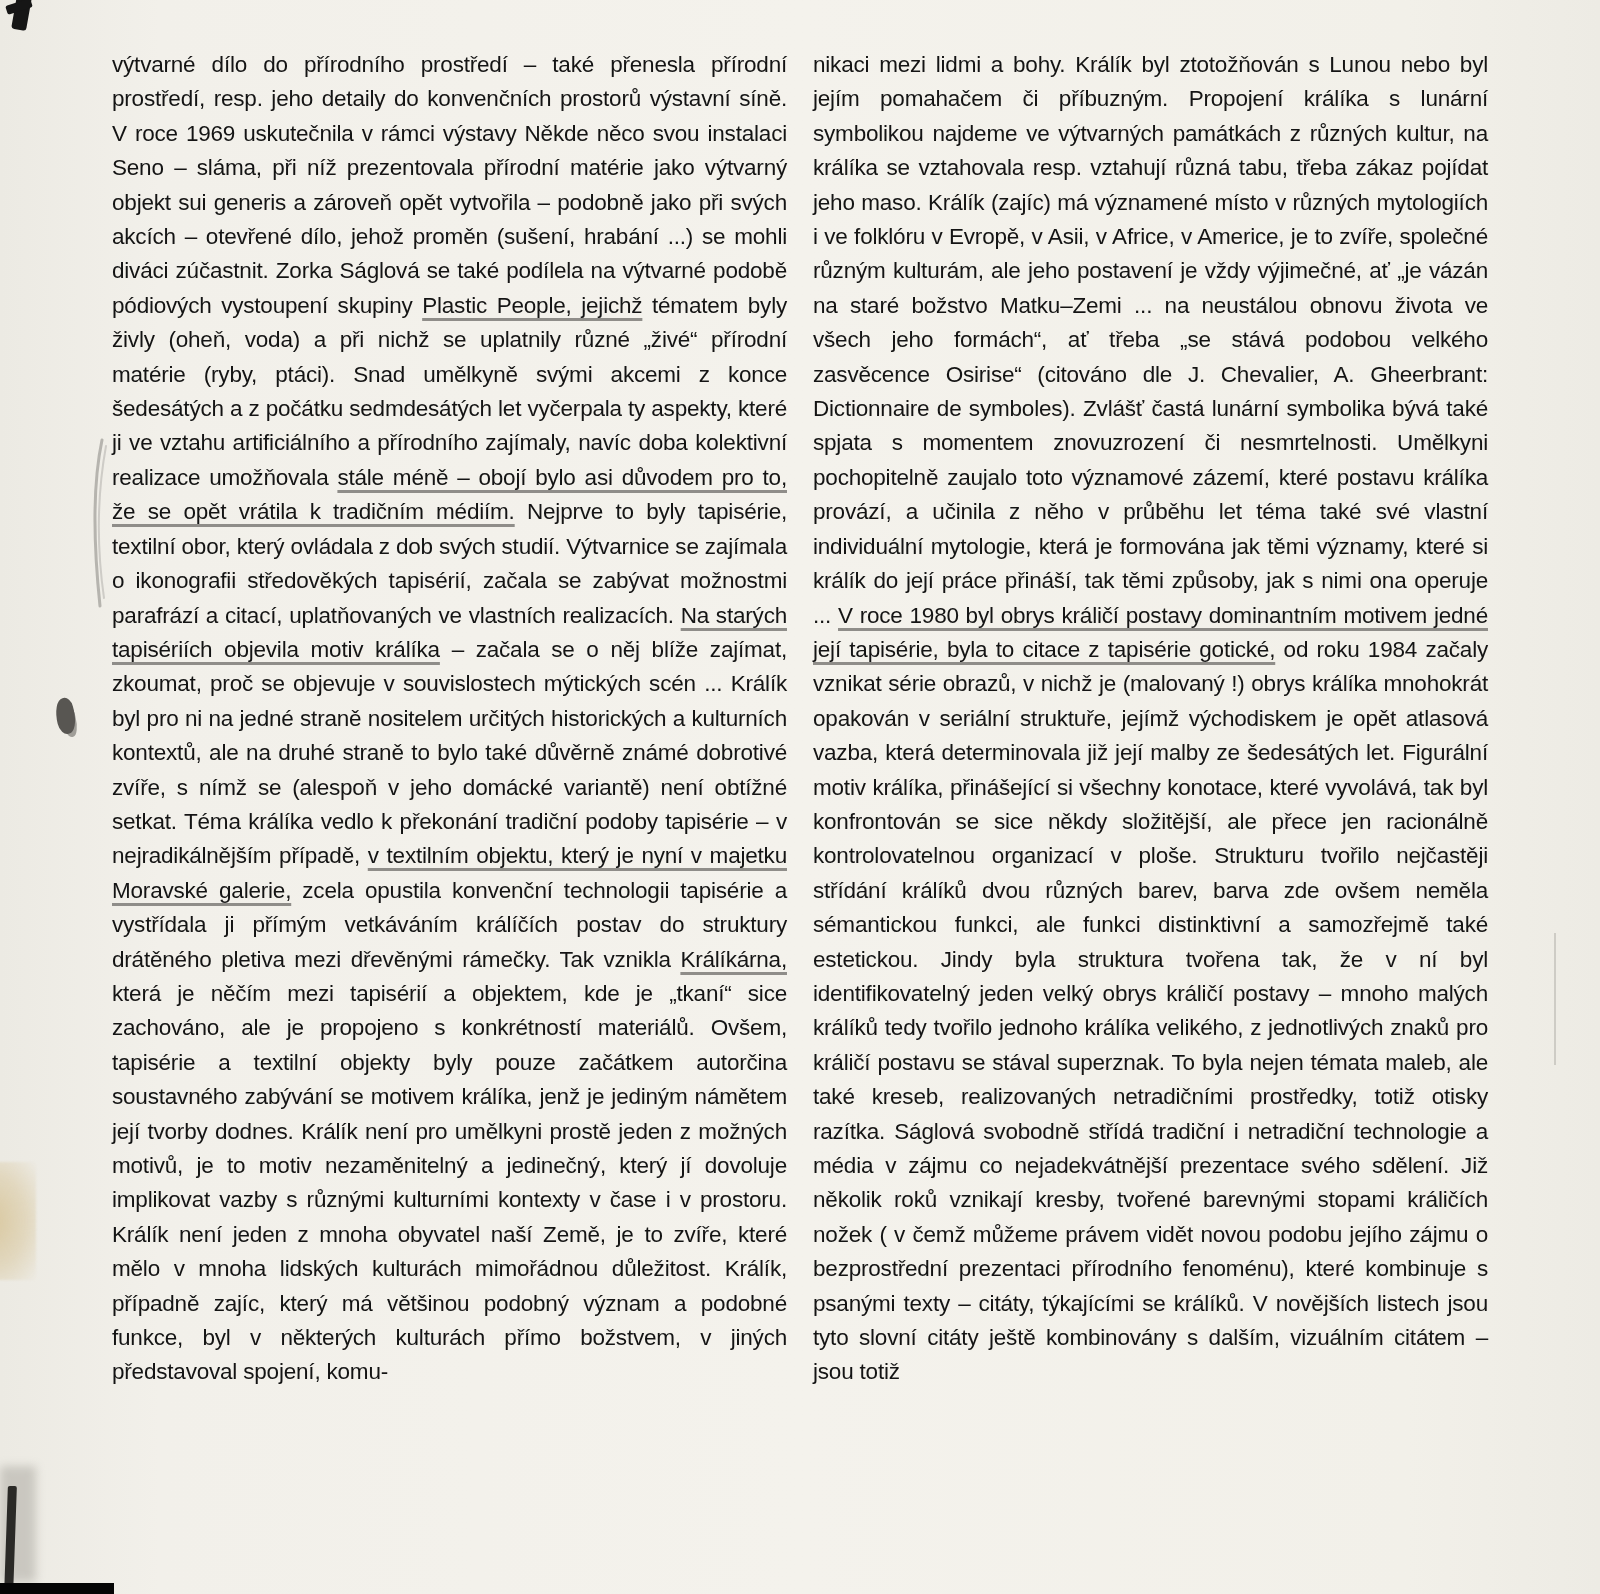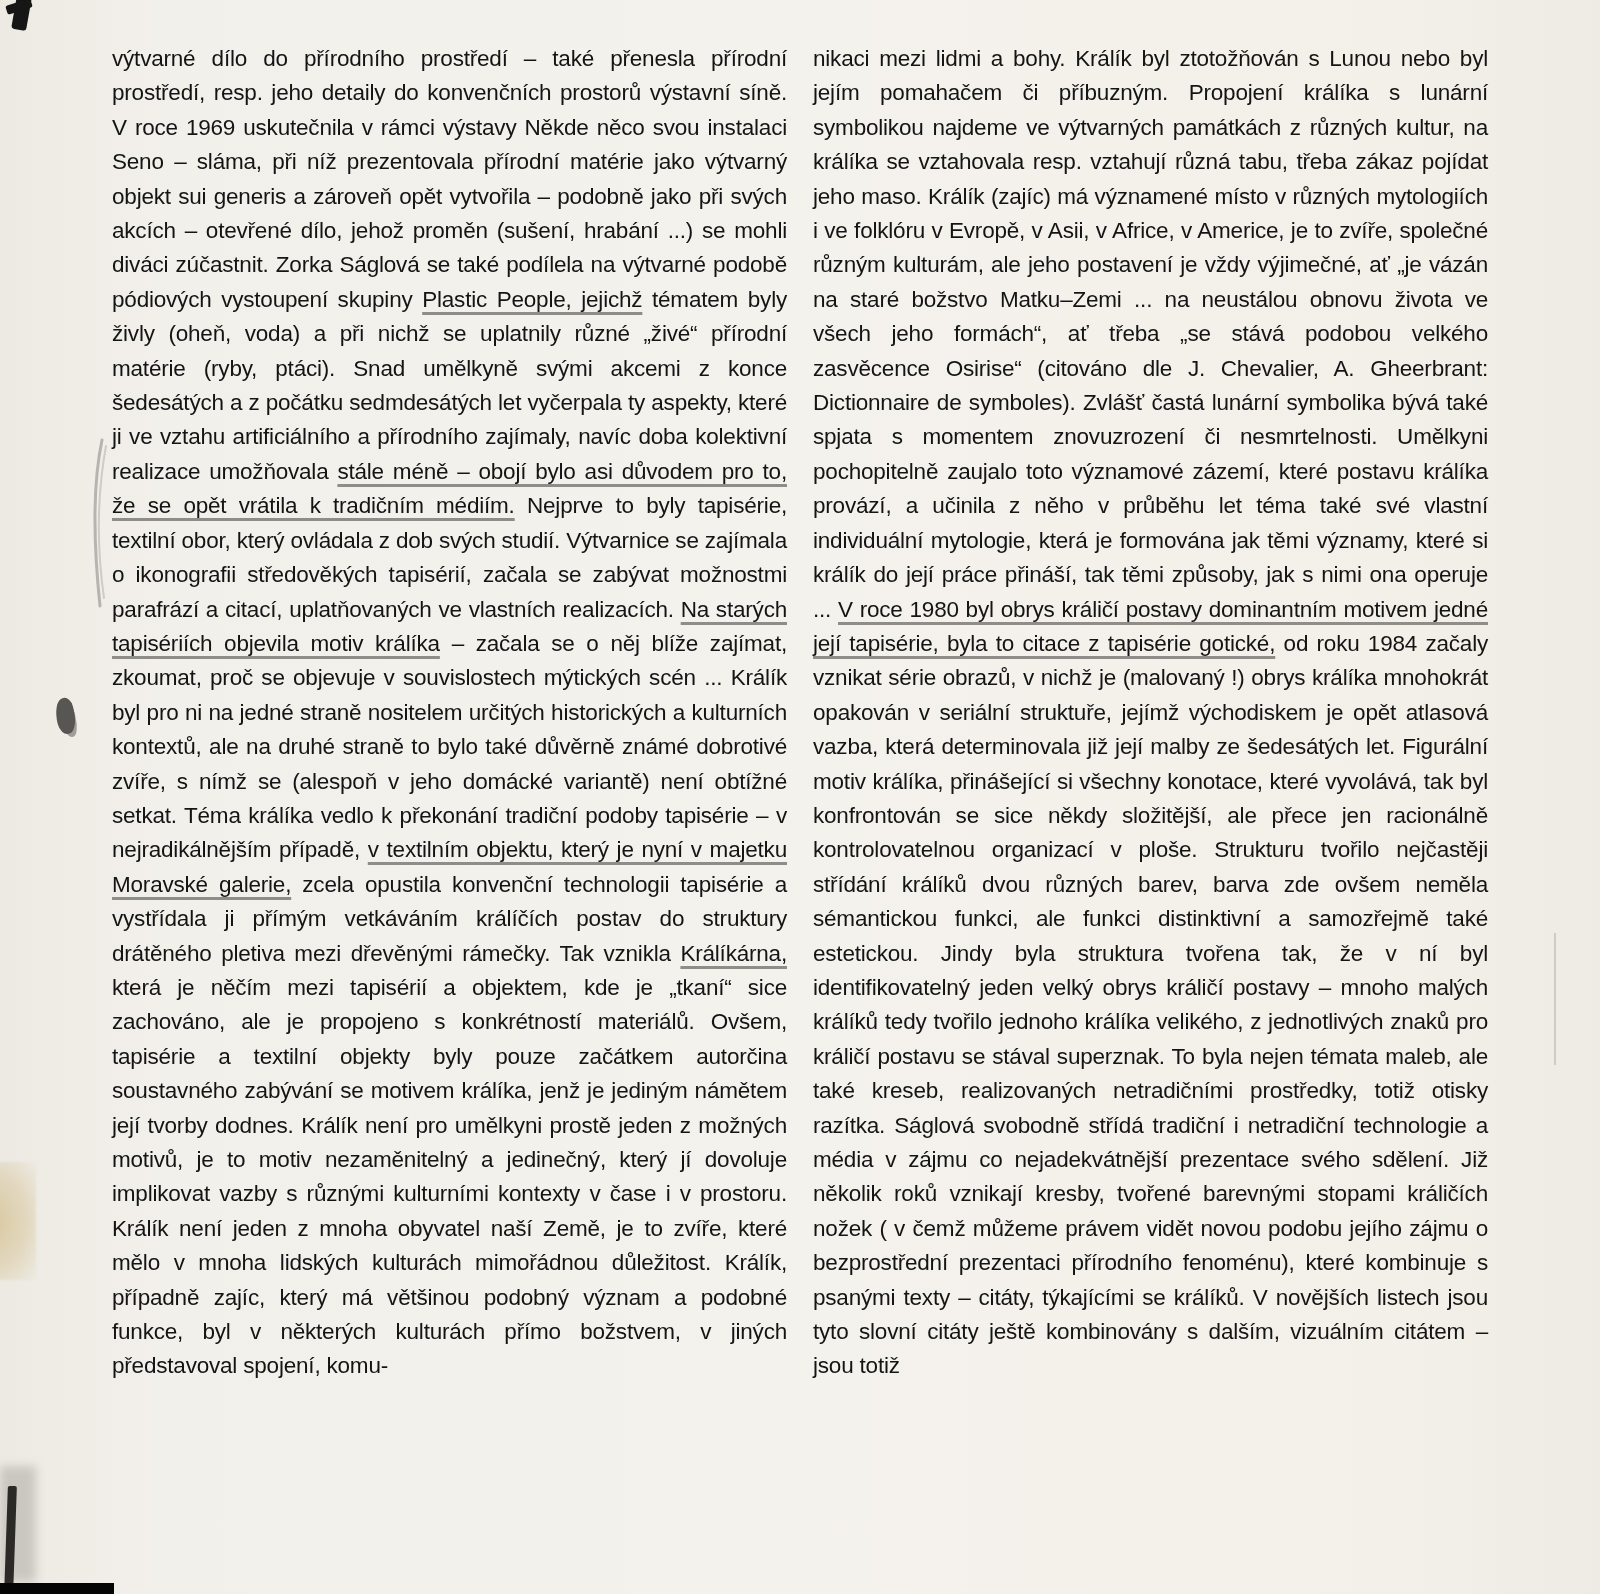--- a/index.html
+++ b/index.html
@@ -6,21 +6,21 @@
   body{
     width:1600px;height:1594px;overflow:hidden;
     background:#e7e5df;
     font-family:"Liberation Sans","DejaVu Sans",sans-serif;
   }
   .page{
     position:relative;width:1600px;height:1594px;overflow:hidden;
     background:linear-gradient(90deg,#ecEAe3 0%, #f2f0ea 10%, #f4f2ec 50%, #f2f0e9 88%, #edebe4 100%);
   }
   .columns{
-    position:absolute;left:112px;top:42px;width:1376px;
+    position:absolute;left:112px;top:48px;width:1376px;
     display:flex;gap:26px;
   }
   .col{
     flex:1 1 0;
     width:663px;
     font-size:22.5px;
     line-height:34.4px;
     letter-spacing:-0.2px;
     color:#141414;
     text-align:justify;

